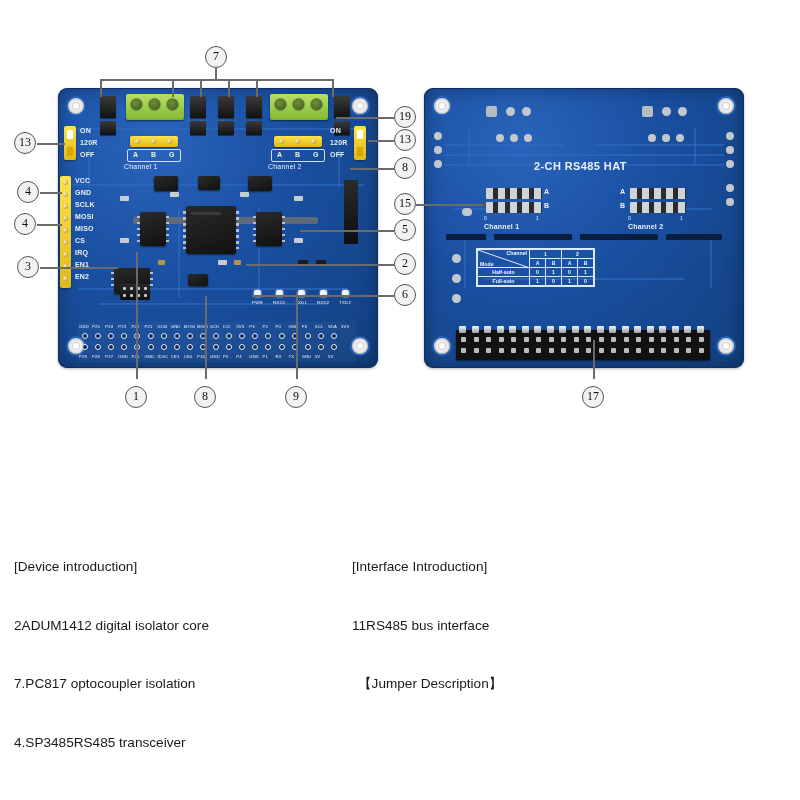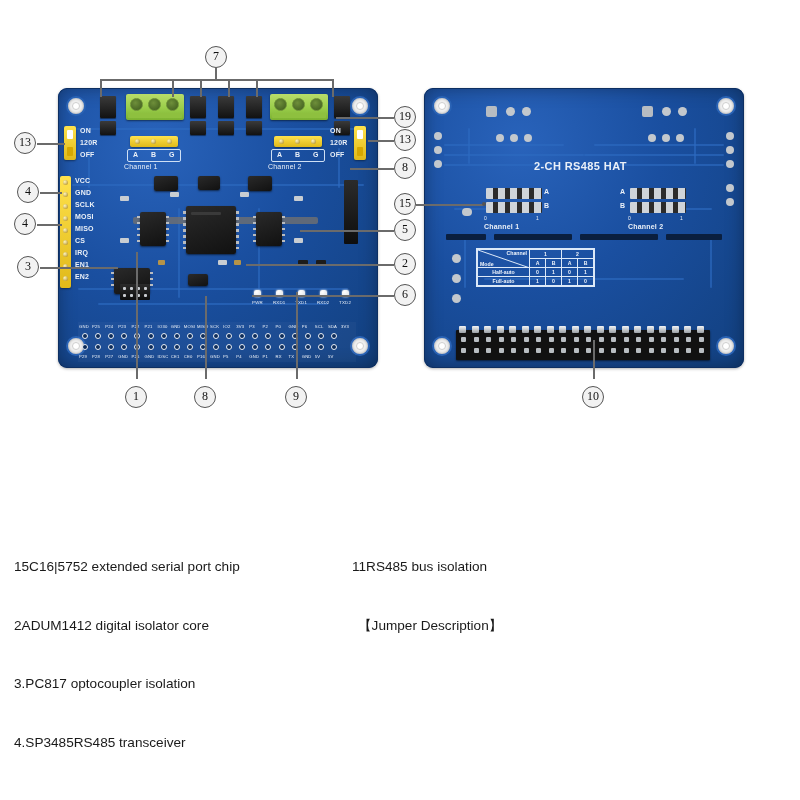--- a/index.html
+++ b/index.html
@@ -621,38 +621,39 @@
   <div class="lead v" style="left:136px; top:252px; height:127px;"></div>
   <div class="callout" style="left:125px; top:386px;">1</div>
 
   <div class="lead v" style="left:205px; top:296px; height:83px;"></div>
   <div class="callout" style="left:194px; top:386px;">8</div>
 
   <div class="lead v" style="left:296px; top:292px; height:87px;"></div>
   <div class="callout" style="left:285px; top:386px;">9</div>
 
   <div class="lead v" style="left:593px; top:340px; height:39px;"></div>
-  <div class="callout" style="left:582px; top:386px;">10</div>
+  <div class="callout" style="left:582px; top:386px;">17</div>
 
   <div class="textcol" style="left:14px; top:518px; width:340px;">
-    <span class="ln">15C16|5752 extended serial port chip</span>
+    <span class="ln">[Device introduction]</span>
     <span class="ln">2ADUM1412 digital isolator core</span>
-    <span class="ln">3.PC817 optocoupler isolation</span>
+    <span class="ln">7.PC817 optocoupler isolation</span>
     <span class="ln">4.SP3485RS485 transceiver</span>
     
     
     
     
     
     
     
   </div>
 
   <div class="textcol" style="left:352px; top:518px; width:448px;">
-    <span class="ln">11RS485 bus isolation</span>
+    <span class="ln">[Interface Introduction]</span>
+    <span class="ln">11RS485 bus interface</span>
     <span class="ln" style="padding-left:6px;">【Jumper Description】</span>
     
     
     
     
     
   </div>
 
 </div>
 

